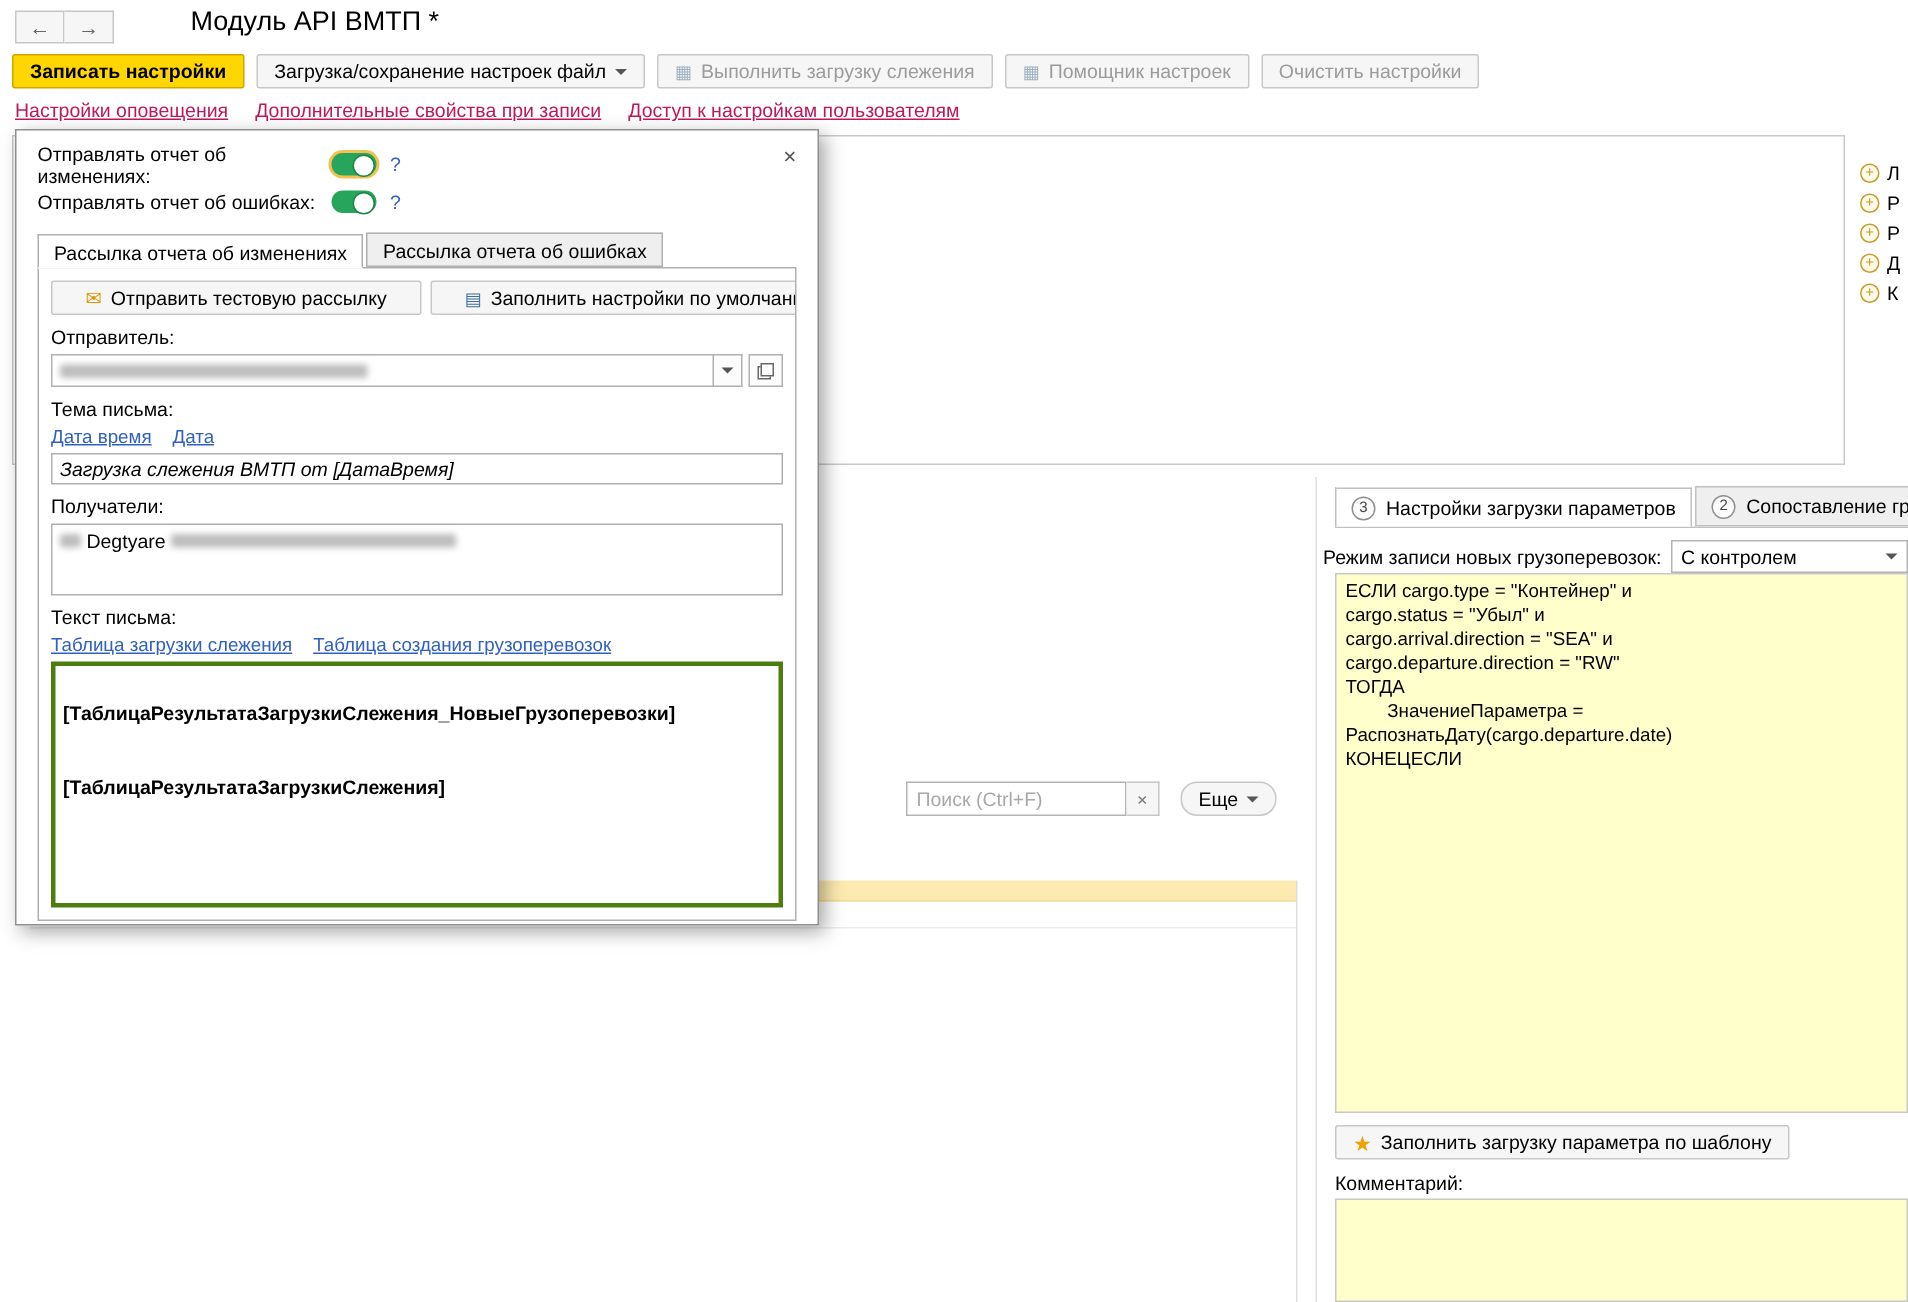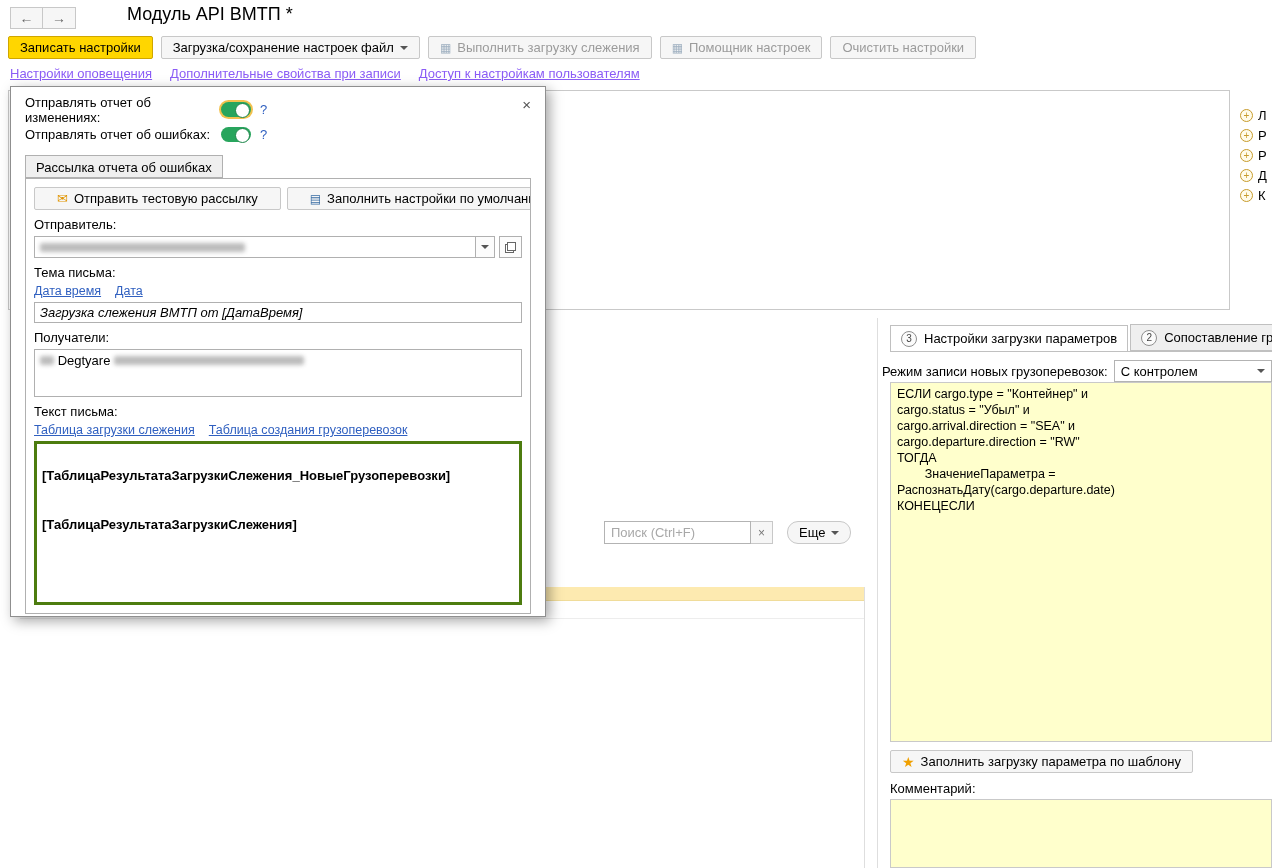--- a/index.html
+++ b/index.html
@@ -17,28 +17,28 @@
   .navbtn + .navbtn { border-left:none; }
   .arrow-ico { font-size:14px; color:#666; line-height:1; }
   .page-title { position:absolute; left:127px; top:4px; font-size:18px; color:#000; }
 
   .toolbar { position:absolute; left:8px; top:36px; display:flex; gap:8px; align-items:center; }
   .btn {
     display:inline-flex; align-items:center; gap:6px; height:23px; padding:0 11px;
     background:#f6f6f6; border:1px solid #c8c8c8; border-radius:2px; font-size:13px;
     font-family:"Liberation Sans", sans-serif; color:#000; cursor:pointer; white-space:nowrap;
   }
-  .btn.yellow { background:#ffd600; border-color:#cfa600; font-weight:normal; }
+  .btn.yellow { background:#ffd600; border-color:#cfa600; font-weight:bold; }
   .btn.disabled { color:#9b9b9b; }
   .btn.disabled .ico { color:#9fb0c0; }
   .ico { font-size:12px; line-height:1; }
   .caret { width:0; height:0; border-left:4px solid transparent; border-right:4px solid transparent; border-top:4px solid #555; display:inline-block; }
 
   .links-row { position:absolute; left:10px; top:66px; display:flex; gap:18px; }
-  a.glink { color:#8b5cf6; text-decoration:underline; cursor:pointer; }
+  a.glink { color:#be185d; text-decoration:underline; cursor:pointer; }
   a.blink { color:#3060c0; text-decoration:underline; cursor:pointer; font-size:12.5px; }
 
   
   .main-outline { position:absolute; left:8px; top:90px; width:1222px; height:220px; border:1px solid #c9c9c9; background:#fff; }
 
   .tree { position:absolute; left:1240px; top:108px; display:flex; flex-direction:column; gap:6px; }
   .tree-item { display:flex; align-items:center; gap:5px; height:14px; cursor:pointer; }
   .plus-ico {
     width:13px; height:13px; border-radius:50%; border:1px solid #c79b2d; color:#c79b2d;
     font-size:10px; line-height:11px; text-align:center; background:#fffbe8; flex:none;
@@ -257,20 +257,21 @@
     <span class="toggle focused"></span>
     <a class="help-link">?</a>
   </div>
   <div class="toggle-row">
     <span class="toggle-label">Отправлять отчет об ошибках:</span>
     <span class="toggle"></span>
     <a class="help-link">?</a>
   </div>
 
   <div class="dtabs">
+    <div class="dtab active">Рассылка отчета об изменениях</div>
     <div class="dtab">Рассылка отчета об ошибках</div>
   </div>
 
   <div class="dpanel">
     <div class="dbtn-row">
       <button class="btn">
         <span class="env-ico">✉</span>
         <span>Отправить тестовую рассылку</span>
       </button>
       <button class="btn">

